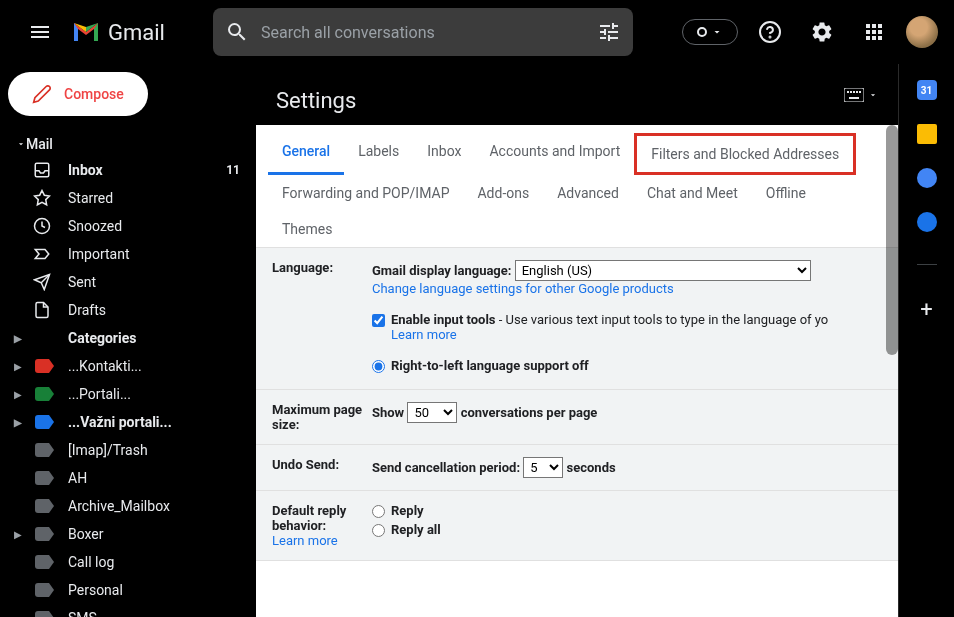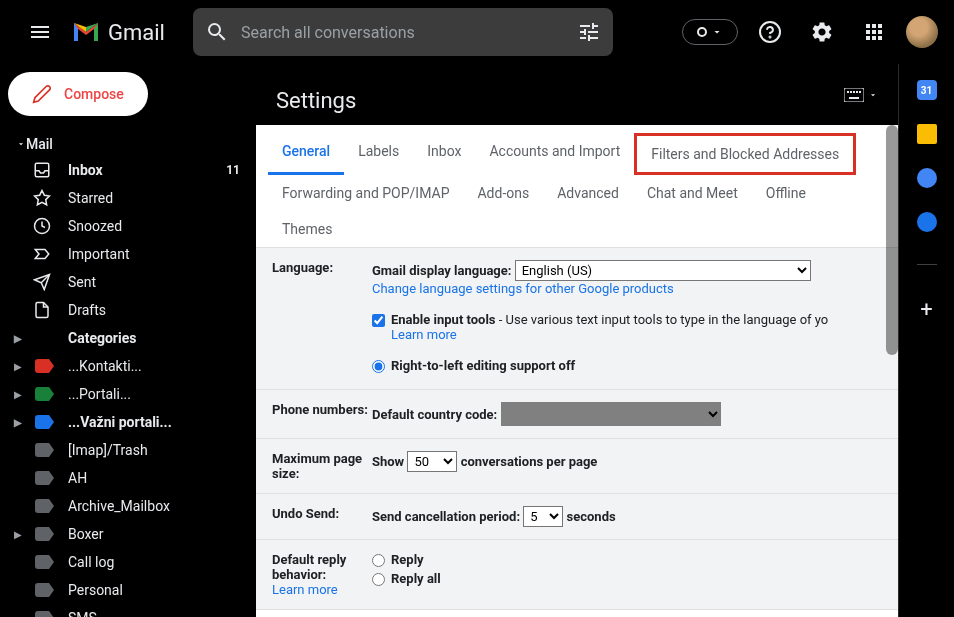--- a/index.html
+++ b/index.html
@@ -1,20 +1,20 @@
 <!DOCTYPE html>
 <html><head>
 <meta charset="utf-8">
 <style>
 * { margin: 0; padding: 0; box-sizing: border-box; font-family: 'Google Sans', Roboto, Arial, sans-serif; }
 body { background: #000; color: #e8eaed; width: 954px; height: 617px; overflow: hidden; position: relative; }
 
 .header { display: flex; align-items: center; height: 64px; padding: 0 16px; gap: 8px; }
 .menu-btn { width: 48px; height: 48px; display: flex; align-items: center; justify-content: center; cursor: pointer; border-radius: 50%; }
-.logo-wrap { display: flex; align-items: center; gap: 8px; margin-right: 20px; }
+.logo-wrap { display: flex; align-items: center; gap: 8px; margin-right: 40px; }
 .logo-text { font-size: 22px; color: #e8eaed; font-weight: 400; }
 .search-bar { flex: 0 0 420px; height: 48px; background: #3c3c3c; border-radius: 8px; display: flex; align-items: center; padding: 0 12px; gap: 12px; }
 .search-bar input { flex: 1; background: transparent; border: none; color: #a3a3a3; font-size: 16px; outline: none; }
 .search-bar input::placeholder { color: #9aa0a6; }
 .header-right { margin-left: auto; display: flex; align-items: center; gap: 12px; }
 .pill { border: 1px solid #5f6368; border-radius: 20px; padding: 6px 14px; display: flex; align-items: center; gap: 4px; }
 .icon-btn { width: 40px; height: 40px; display: flex; align-items: center; justify-content: center; cursor: pointer; border-radius: 50%; }
 .avatar { width: 32px; height: 32px; border-radius: 50%; background: radial-gradient(circle at 40% 35%, #d4a574 30%, #8b6f47 70%); }
 
 .body-wrap { display: flex; height: calc(617px - 64px); }
@@ -300,29 +300,22 @@
             <div style="height:16px"></div>
             <div class="check-row">
               <input type="checkbox" checked="" style="">
               <div><b>Enable input tools</b><span> - Use various text input tools to type in the language of yo</span>
                 <div class="link">Learn more</div>
               </div>
             </div>
             <div style="height:12px"></div>
             <div class="radio-row">
                 <input type="radio" name="rtl" checked="" style="">
-                <b>Right-to-left editing support off</b>
+                <b>Right-to-left language support off</b>
               </div>
-          </div>
-        </div>
-        <div class="setting-row">
-          <div class="setting-label">Phone numbers:</div>
-          <div class="setting-content">
-            <b>Default country code:</b>
-            <select class="cc-select"></select>
           </div>
         </div>
         <div class="setting-row">
           <div class="setting-label">Maximum page size:</div>
           <div class="setting-content">
             <b>Show</b>
             <select style="width:50px"><option>50</option></select>
             <b>conversations per page</b>
           </div>
         </div>

